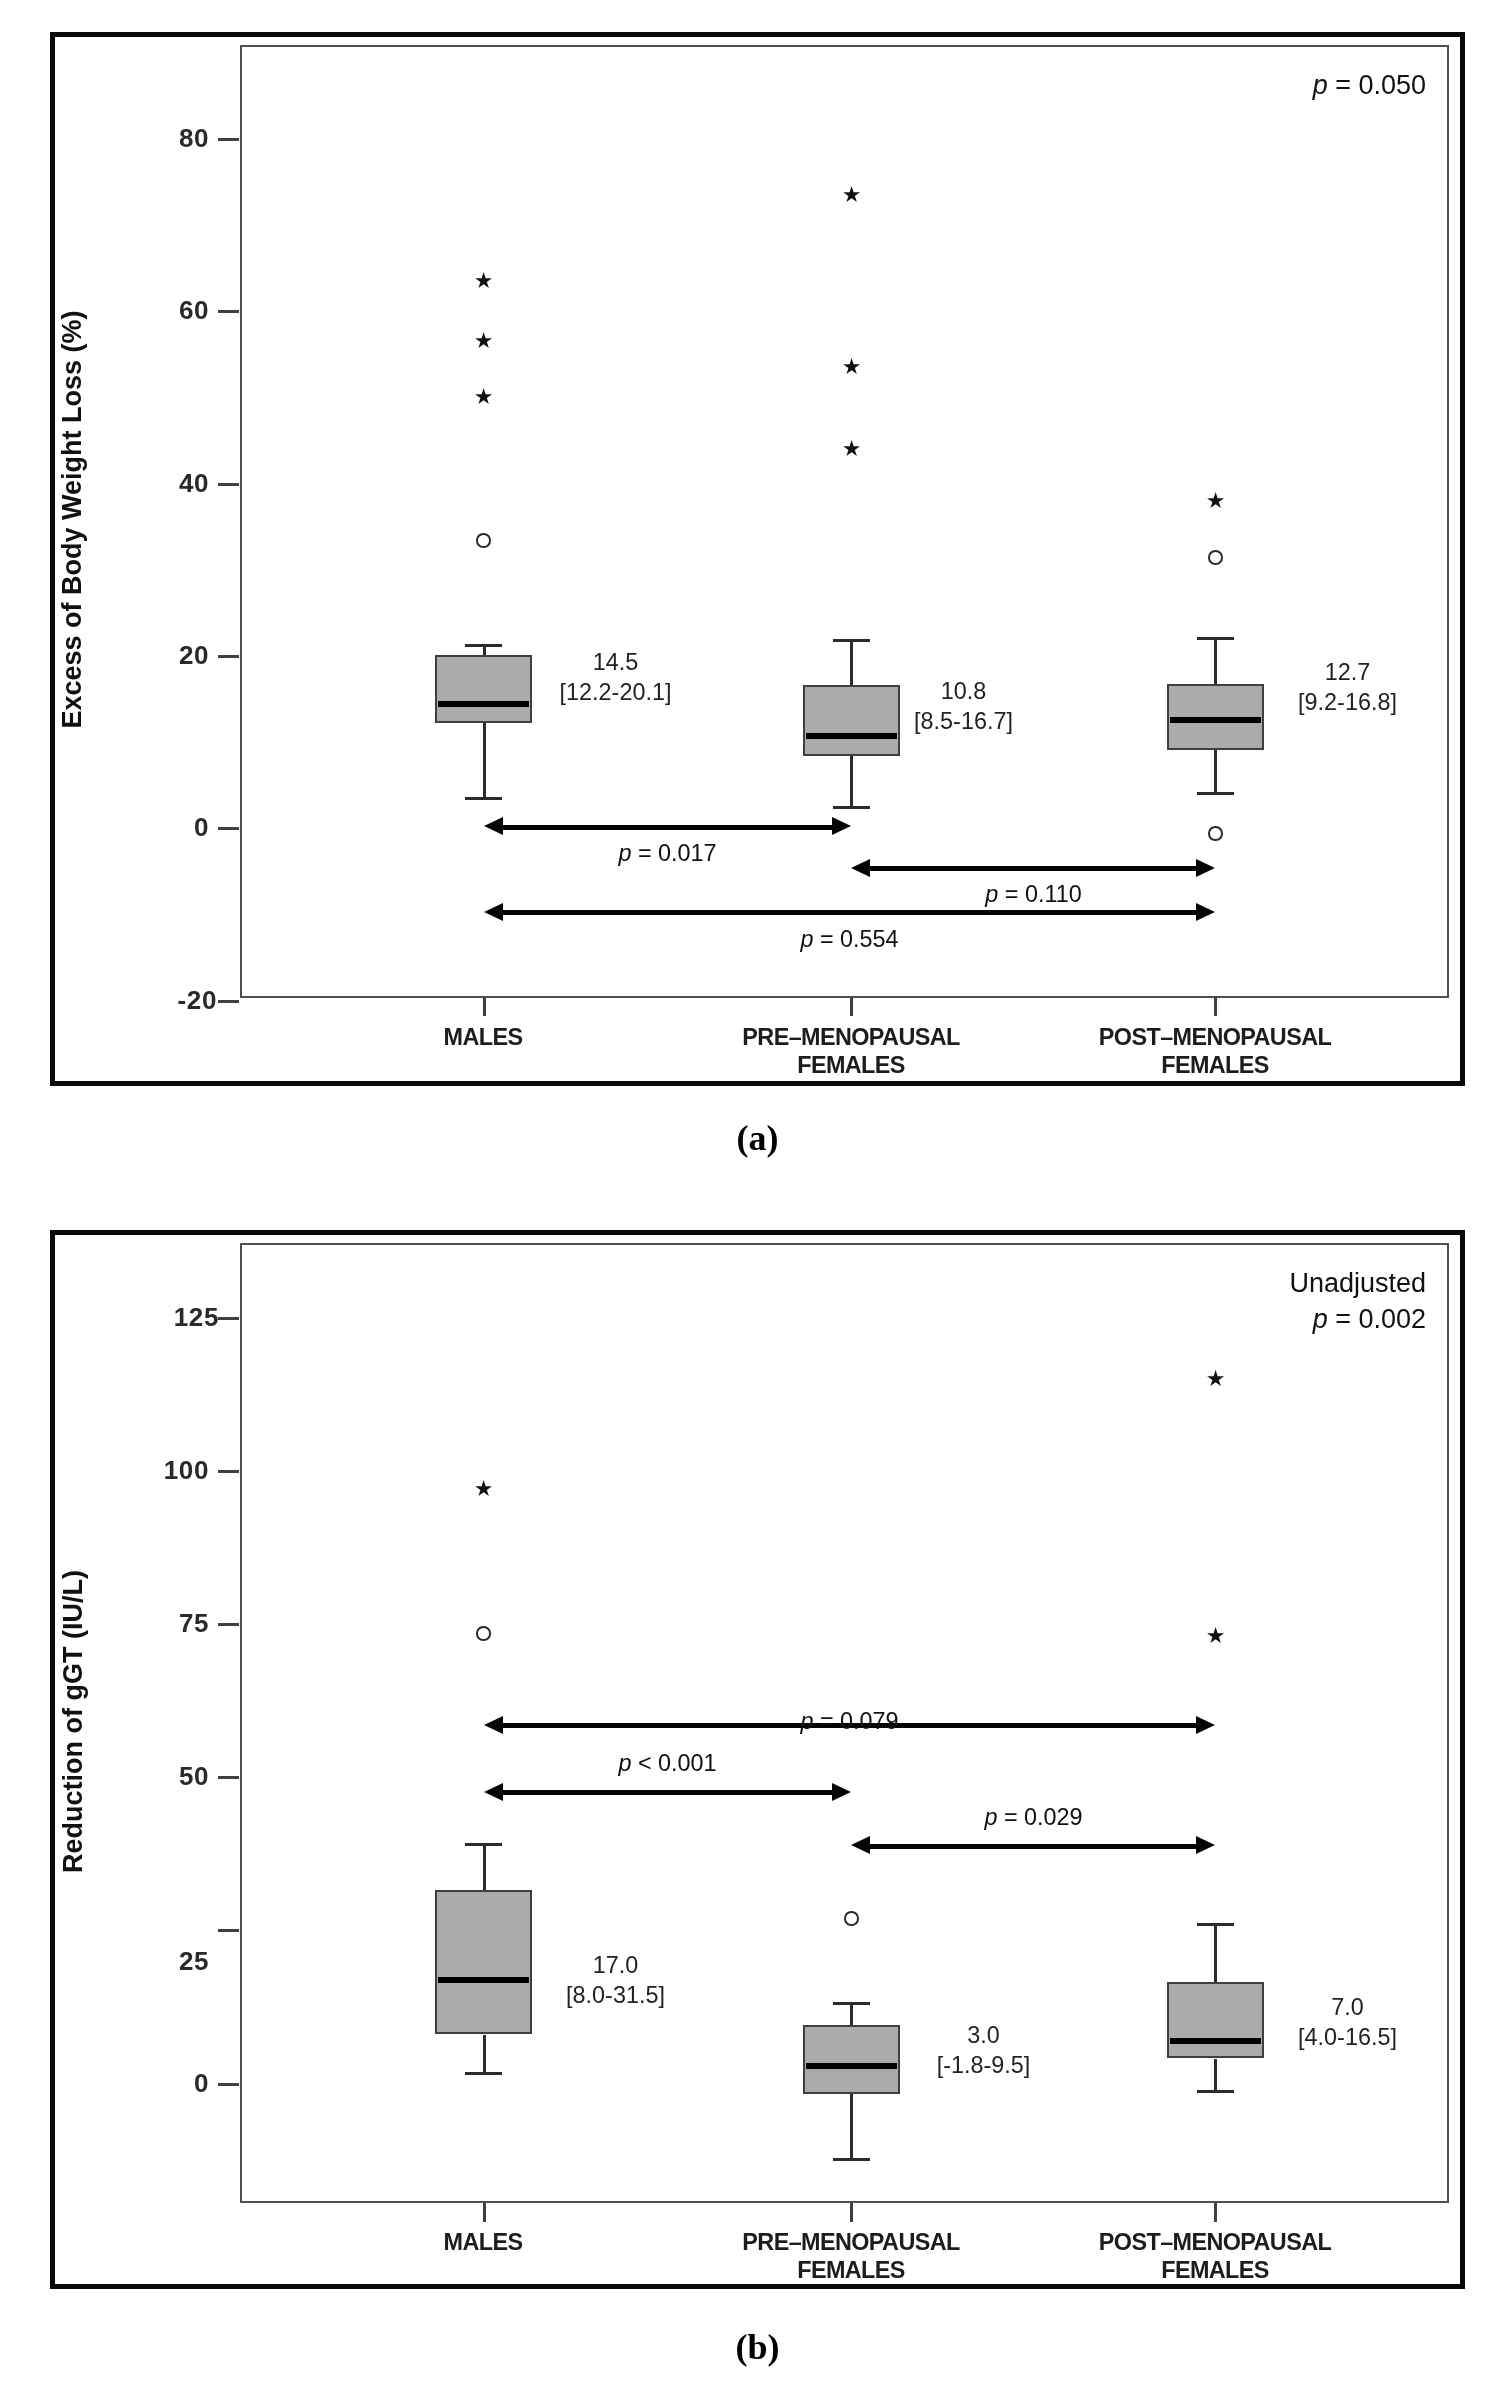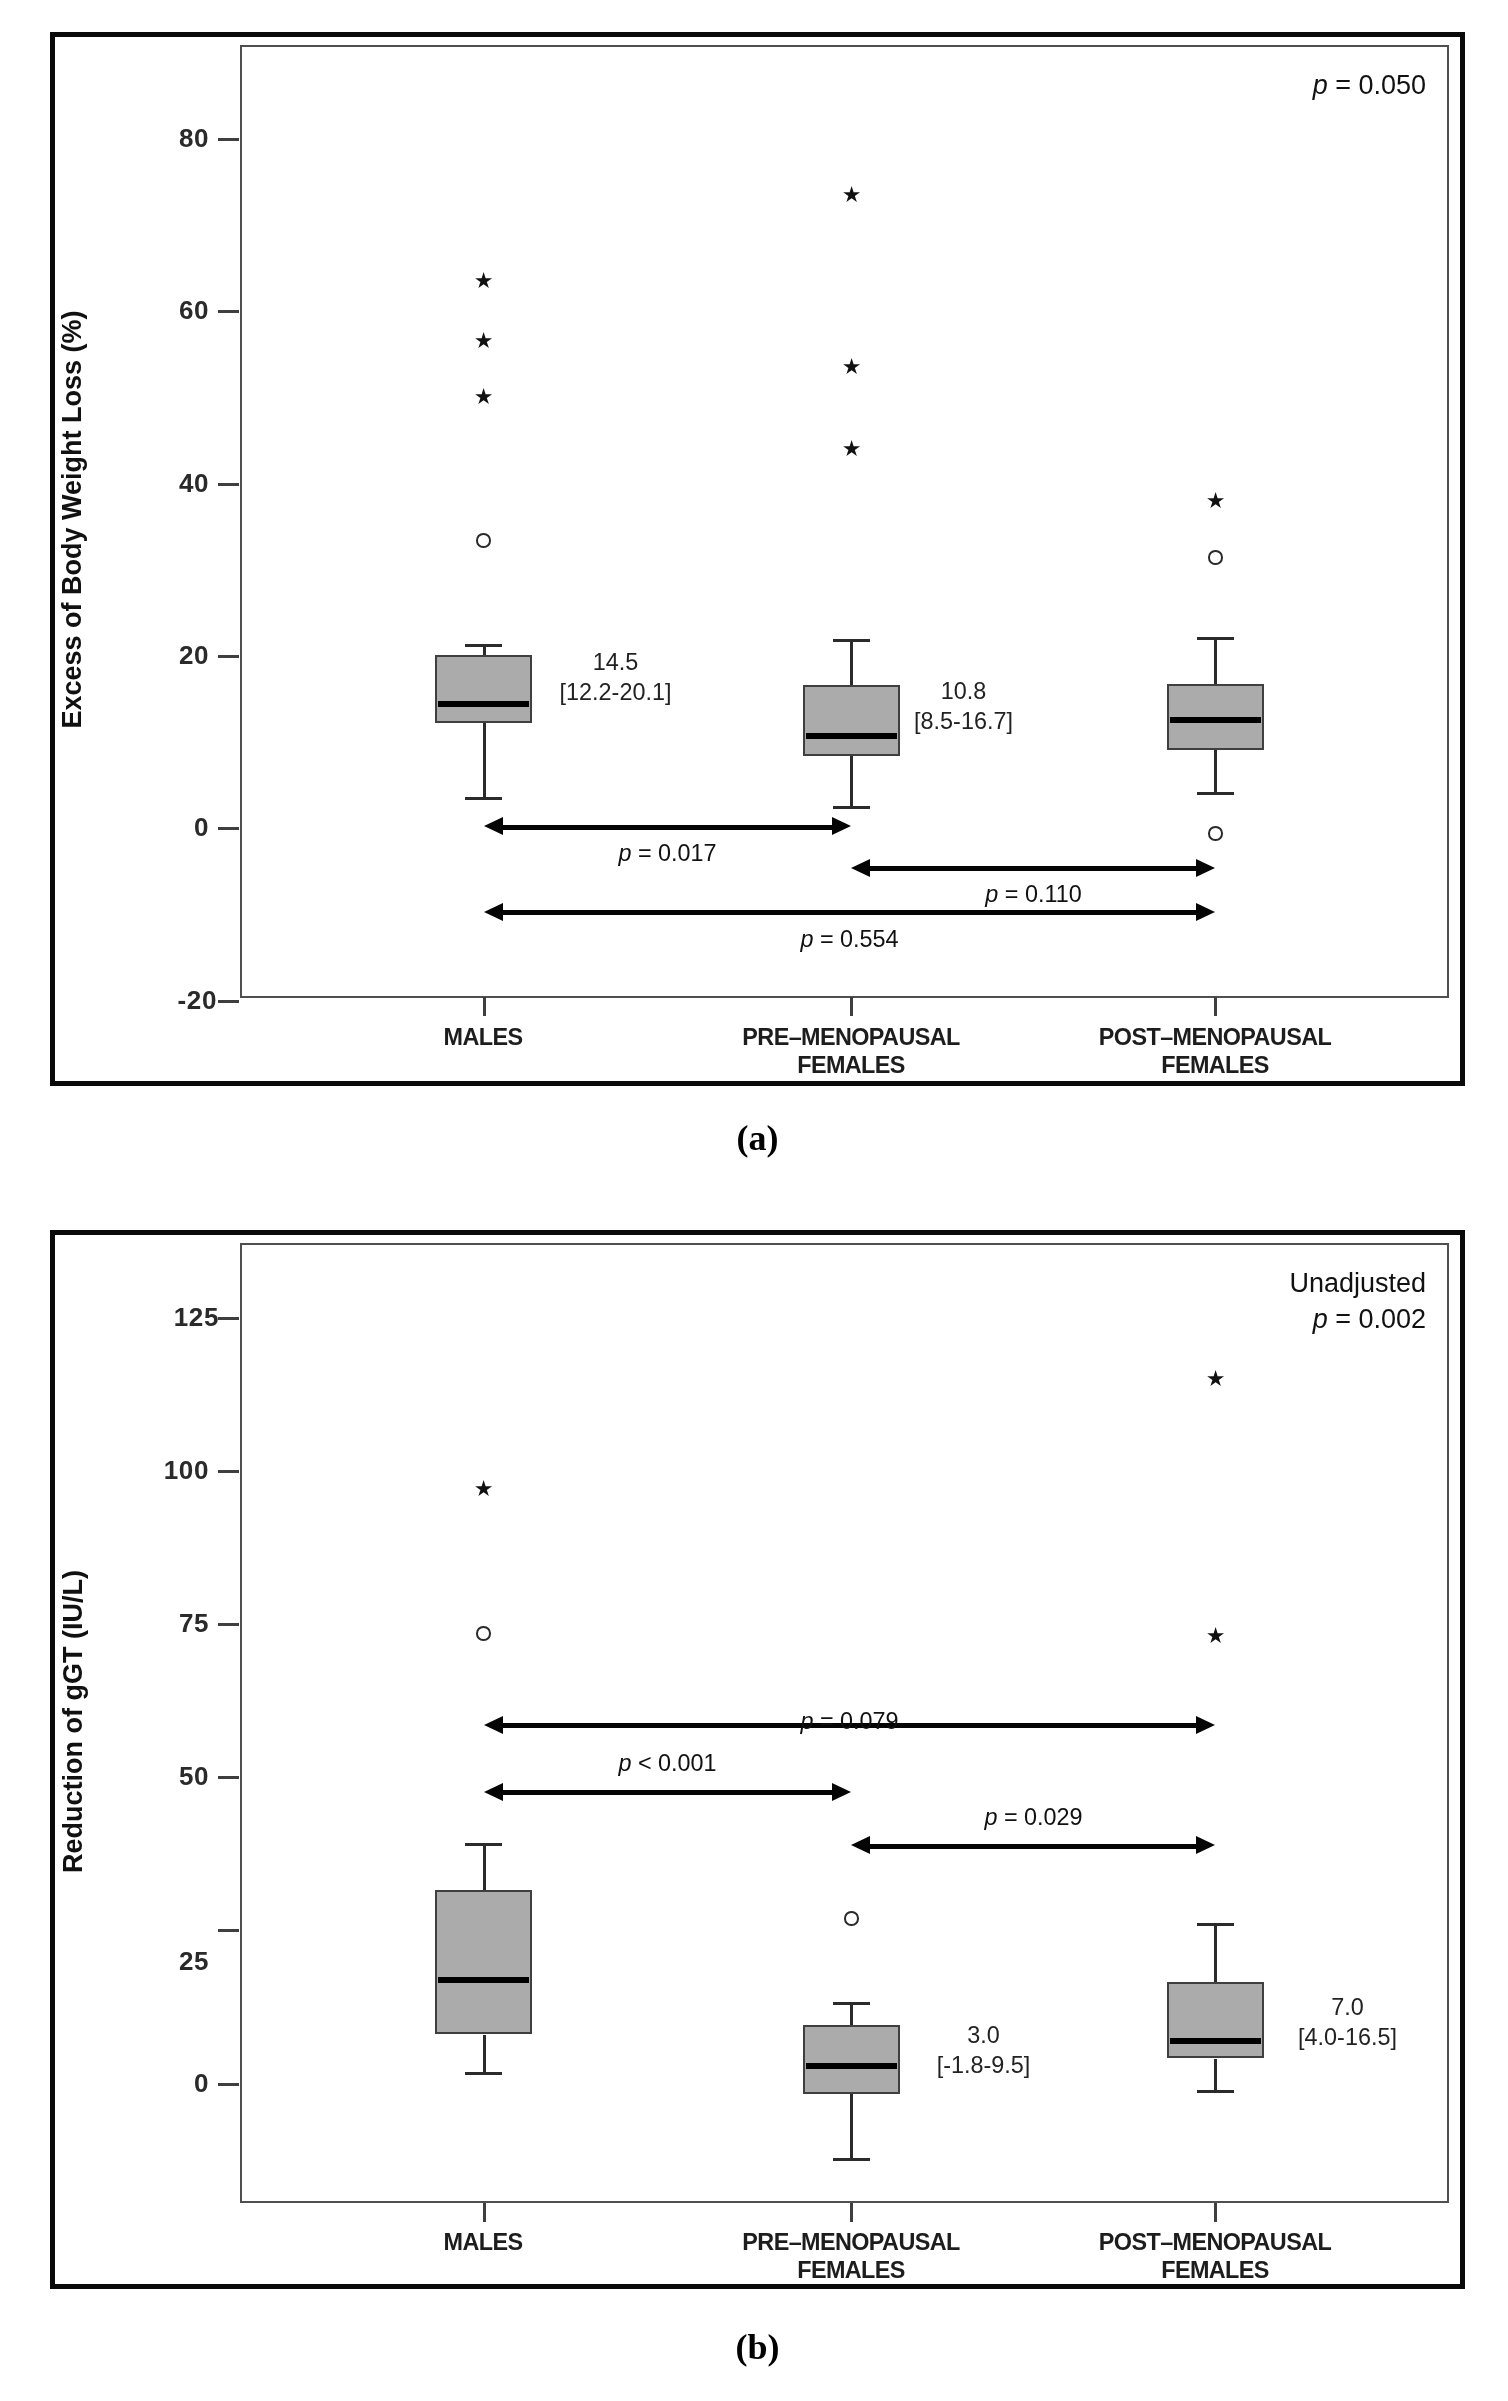--- a/index.html
+++ b/index.html
@@ -79,20 +79,21 @@
     <div class="anno" style="left: 830px; top: 676px; width: 267px;">10.8<br>[8.5-16.7]</div>
     <div class="whisker" style="left: 1214px; top: 639px; width: 2.8px; height: 45px;"></div>
     <div class="whisker" style="left: 1214px; top: 749px; width: 2.8px; height: 44px;"></div>
     <div class="whisker" style="left: 1197px; top: 637px; width: 37px; height: 3.3px;"></div>
     <div class="whisker" style="left: 1197px; top: 792px; width: 37px; height: 3.3px;"></div>
     <div class="box" style="left: 1167px; top: 684px; width: 97px; height: 66px;"></div>
     <div class="median" style="left: 1170px; top: 717px; width: 91px; height: 5.6px;"></div>
     <div class="star" style="left: 1193px; top: 488px; width: 45px; font-size: 22px;">★</div>
     <div class="ocircle" style="left: 1208px; top: 550px;"></div>
     <div class="ocircle" style="left: 1208px; top: 826px;"></div>
+    <div class="anno" style="left: 1214px; top: 657px; width: 267px;">12.7<br>[9.2-16.8]</div>
     <div class="cmp-line" style="left: 495px; top: 825px; width: 345px; height: 4.5px;"></div>
     <div class="arrowhead" style="left: 484px; top: 817px; border-top: 9.5px solid transparent; border-bottom: 9.5px solid transparent; border-right: 19px solid rgb(5, 5, 5);"></div>
     <div class="arrowhead" style="left: 832px; top: 817px; border-top: 9.5px solid transparent; border-bottom: 9.5px solid transparent; border-left: 19px solid rgb(5, 5, 5);"></div>
     <div class="cmp-label" style="left: 528px; top: 840px; width: 279px;"><i>p</i> = 0.017</div>
     <div class="cmp-line" style="left: 863px; top: 866px; width: 342px; height: 4.5px;"></div>
     <div class="arrowhead" style="left: 851px; top: 859px; border-top: 9.5px solid transparent; border-bottom: 9.5px solid transparent; border-right: 19px solid rgb(5, 5, 5);"></div>
     <div class="arrowhead" style="left: 1196px; top: 859px; border-top: 9.5px solid transparent; border-bottom: 9.5px solid transparent; border-left: 19px solid rgb(5, 5, 5);"></div>
     <div class="cmp-label" style="left: 894px; top: 881px; width: 279px;"><i>p</i> = 0.110</div>
     <div class="cmp-line" style="left: 495px; top: 910px; width: 709px; height: 4.5px;"></div>
     <div class="arrowhead" style="left: 484px; top: 903px; border-top: 9.5px solid transparent; border-bottom: 9.5px solid transparent; border-right: 19px solid rgb(5, 5, 5);"></div>
@@ -121,20 +122,21 @@
     <div class="tickmark" style="left: 1214px; top: 2203px; width: 2.8px; height: 19px;"></div>
     <div class="xlabel" style="left: 1048px; top: 2228px; width: 334px;">POST–MENOPAUSAL<br>FEMALES</div>
     <div class="whisker" style="left: 483px; top: 1845px; width: 2.8px; height: 46px;"></div>
     <div class="whisker" style="left: 483px; top: 2035px; width: 2.8px; height: 38px;"></div>
     <div class="whisker" style="left: 465px; top: 1843px; width: 37px; height: 3.3px;"></div>
     <div class="whisker" style="left: 465px; top: 2072px; width: 37px; height: 3.3px;"></div>
     <div class="box" style="left: 435px; top: 1890px; width: 97px; height: 144px;"></div>
     <div class="median" style="left: 438px; top: 1977px; width: 91px; height: 5.6px;"></div>
     <div class="star" style="left: 461px; top: 1476px; width: 45px; font-size: 22px;">★</div>
     <div class="ocircle" style="left: 476px; top: 1626px;"></div>
+    <div class="anno" style="left: 482px; top: 1950px; width: 267px;">17.0<br>[8.0-31.5]</div>
     <div class="whisker" style="left: 850px; top: 2004px; width: 2.8px; height: 21px;"></div>
     <div class="whisker" style="left: 850px; top: 2094px; width: 2.8px; height: 66px;"></div>
     <div class="whisker" style="left: 833px; top: 2002px; width: 37px; height: 3.3px;"></div>
     <div class="whisker" style="left: 833px; top: 2158px; width: 37px; height: 3.3px;"></div>
     <div class="box" style="left: 803px; top: 2025px; width: 97px; height: 69px;"></div>
     <div class="median" style="left: 806px; top: 2063px; width: 91px; height: 5.6px;"></div>
     <div class="ocircle" style="left: 844px; top: 1911px;"></div>
     <div class="anno" style="left: 850px; top: 2020px; width: 267px;">3.0<br>[-1.8-9.5]</div>
     <div class="whisker" style="left: 1214px; top: 1924px; width: 2.8px; height: 58px;"></div>
     <div class="whisker" style="left: 1214px; top: 2059px; width: 2.8px; height: 32px;"></div>

